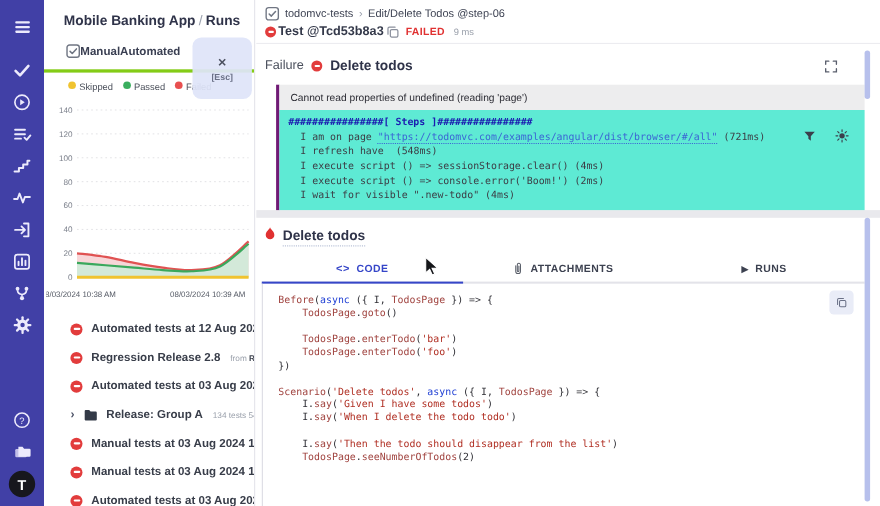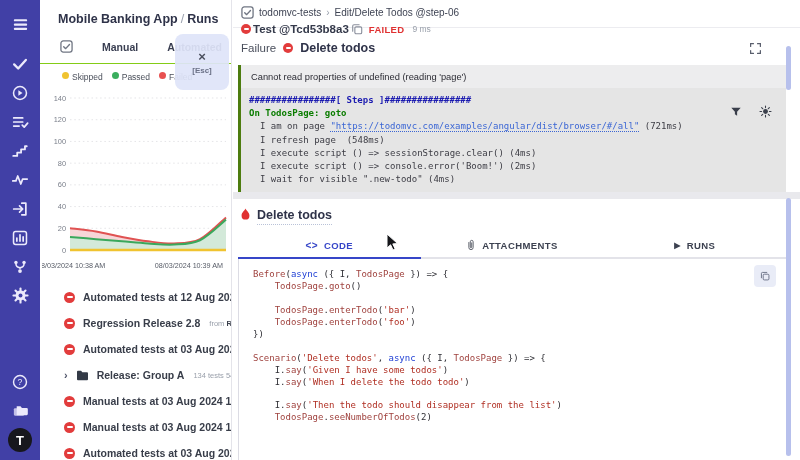--- a/index.html
+++ b/index.html
@@ -12,21 +12,21 @@
     color:#eceafc;cursor:pointer;flex:none}
   .sb-icon.first{margin-bottom:10px}
   .sb-spacer{flex:1}
   .sb-avatar{width:24px;height:24px;border-radius:50%;background:#17171d;color:#fff;font-weight:bold;
     font-size:13px;display:flex;align-items:center;justify-content:center;flex:none;cursor:pointer;margin-top:3px}
   
   #runs-panel{position:absolute;left:40px;top:0;bottom:0;width:192px;background:#fff;
     border-right:1px solid #e4e4ea;box-sizing:border-box;overflow:hidden}
   .rp-title{padding:12px 0 0 18px;font-size:12.5px;font-weight:bold;color:#2f3349;white-space:nowrap}
   .rp-title .sep{color:#9aa0ad;font-weight:400;margin:0 3px}
-  .rp-tabs{display:flex;align-items:center;gap:29px;padding:14px 0 10px 20px;border-bottom:1px solid #84cc16;
+  .rp-tabs{display:flex;align-items:center;gap:0;padding:14px 0 10px 20px;border-bottom:3px solid #84cc16;
     position:relative;font-size:10.5px;font-weight:bold;color:#3a3f52}
   .rp-tab{cursor:pointer;white-space:nowrap}
   .esc-pop{position:absolute;right:2px;top:8px;width:54px;height:56px;background:rgba(223,228,249,.93);
     border-radius:8px;display:flex;flex-direction:column;align-items:center;justify-content:center;gap:3px;z-index:3;cursor:pointer}
   .esc-x{font-size:13px;color:#4a4f5e;line-height:1}
   .esc-lbl{font-size:8px;color:#6a7086}
   .legend{display:flex;gap:9px;padding:8px 0 0 22px;align-items:center}
   .lg{display:flex;align-items:flex-start;gap:3px;font-size:8.5px;color:#4a4f5a;cursor:pointer}
   .lg i{width:7px;height:7px;border-radius:50%;display:block}
   #chart{display:block;margin:2px 0 0 2px}
@@ -35,35 +35,35 @@
     overflow:hidden;font-size:10.5px;font-weight:600;color:#383d49;cursor:pointer}
   .fdot{width:11px;height:11px;border-radius:50%;background:#e23c3c;position:relative;flex:none}
   .fdot::after{content:"";position:absolute;left:2.5px;right:2.5px;top:4.6px;height:1.8px;background:#fff;border-radius:1px}
   .fdot.sm{width:10px;height:10px}
   .fdot.sm::after{top:4.1px}
   .run-meta{font-size:7.5px;color:#9aa0ab;font-weight:400;margin-left:1px}
   .run-meta b{color:#3a3f4b}
   .chev{font-size:11px;color:#50556a;font-weight:bold}
   
   #main{position:absolute;left:233px;top:0;right:0;bottom:0;background:#fff}
-  #main-header{height:28px;border-bottom:1px solid #ececf0;padding:6px 10px 0 8px;box-sizing:border-box}
+  #main-header{height:40px;border-bottom:1px solid #ececf0;padding:6px 10px 0 8px;box-sizing:border-box}
   .bc-row{display:flex;align-items:center;gap:5px;font-size:10px;color:#3f4454}
   .bc-sep{color:#9aa0ad}
   .test-row{display:flex;align-items:center;gap:2px;margin-top:4px}
   .test-name{font-size:11.5px;font-weight:bold;color:#34394a}
   .failed{color:#e03131;font-weight:bold;font-size:9.5px;letter-spacing:.3px;margin-left:4px}
   .dur{font-size:8.5px;color:#9aa0ab;margin-left:6px}
   .icon-btn{background:none;border:none;padding:0;display:flex;align-items:center;cursor:pointer}
   .failure-bar{display:flex;align-items:center;gap:7px;padding:13px 10px 10px 8px}
   .failure-lbl{font-size:11.5px;color:#4a4f5c}
   .failure-name{font-size:12.5px;font-weight:bold;color:#2f3349}
   .expand-btn{margin-left:auto;margin-right:28px}
-  .console-card{margin:0 14px 0 5px;border-left:3px solid #4d7c0f;position:relative}
+  .console-card{margin:0 14px 0 18px;border-left:3px solid #701a75;position:relative}
   .error-box{background:#ededee;padding:7px 10px 6px;font-size:9.3px;color:#2c2c34}
-  .console{padding:6px 8px 6px;font-family:"DejaVu Sans Mono",monospace;font-size:9px;line-height:13.2px;color:#3c3c44;background:#e5e5e5}
+  .console{padding:6px 8px 6px;font-family:"DejaVu Sans Mono",monospace;font-size:9px;line-height:13.2px;color:#3c3c44;background:#5eead4}
   .c-head{color:#1b1bb0;font-weight:bold;white-space:pre}
   .c-ctx{color:#0b7d00;font-weight:bold;white-space:pre}
   .c-line{padding-left:11px;white-space:pre;overflow:hidden}
   .c-link{color:#3b66d4;border-bottom:1px dotted #3b66d4}
   .console-tools{position:absolute;top:40px;right:14px;display:flex;gap:17px}
   .strip{height:7px;background:#e9e9ed}
   .d-title{display:flex;align-items:center;gap:6px;padding:8px 0 0 7px}
   .d-title b{font-size:12.5px;color:#2f3349;border-bottom:1px dotted #b9c2d8;padding-bottom:2px;cursor:pointer}
   .d-tabs{display:flex;margin:7px 14px 0 5px;border-bottom:2px solid #e3e3e9}
   .d-tab{flex:1;display:flex;align-items:center;justify-content:center;gap:6px;font-size:9.5px;letter-spacing:.4px;
@@ -313,24 +313,23 @@
             <path d="M2 5.5V2h3.5M10.5 2H14v3.5M14 10.5V14h-3.5M5.5 14H2v-3.5"></path>
           </g>
         </svg>
     </button>
   </div>
 
   <div class="console-card">
     <div class="error-box">Cannot read properties of undefined (reading 'page')</div>
     <div class="console">
       <div class="c-head">################[ Steps ]################</div>
-      <div class="c-ctx">On TodosPage: goto</div>
       <div id="console-lines">
           <div class="c-line">I am on page <span class="c-link">"https://todomvc.com/examples/angular/dist/browser/#/all"</span> (721ms)</div>
-          <div class="c-line">I refresh page  (548ms)</div>
+          <div class="c-line">I refresh have  (548ms)</div>
           <div class="c-line">I execute script () =&gt; sessionStorage.clear() (4ms)</div>
           <div class="c-line">I execute script () =&gt; console.error('Boom!') (2ms)</div>
           <div class="c-line">I wait for visible ".new-todo" (4ms)</div>
         </div>
     </div>
     <div class="console-tools">
       <button class="icon-btn">
         <svg viewBox="0 0 14 14" width="12" height="12">
             <path d="M1.5 2h11L8.3 6.8v4.7L5.7 9.6V6.8z" fill="#3a3f4b"></path>
           </svg>

